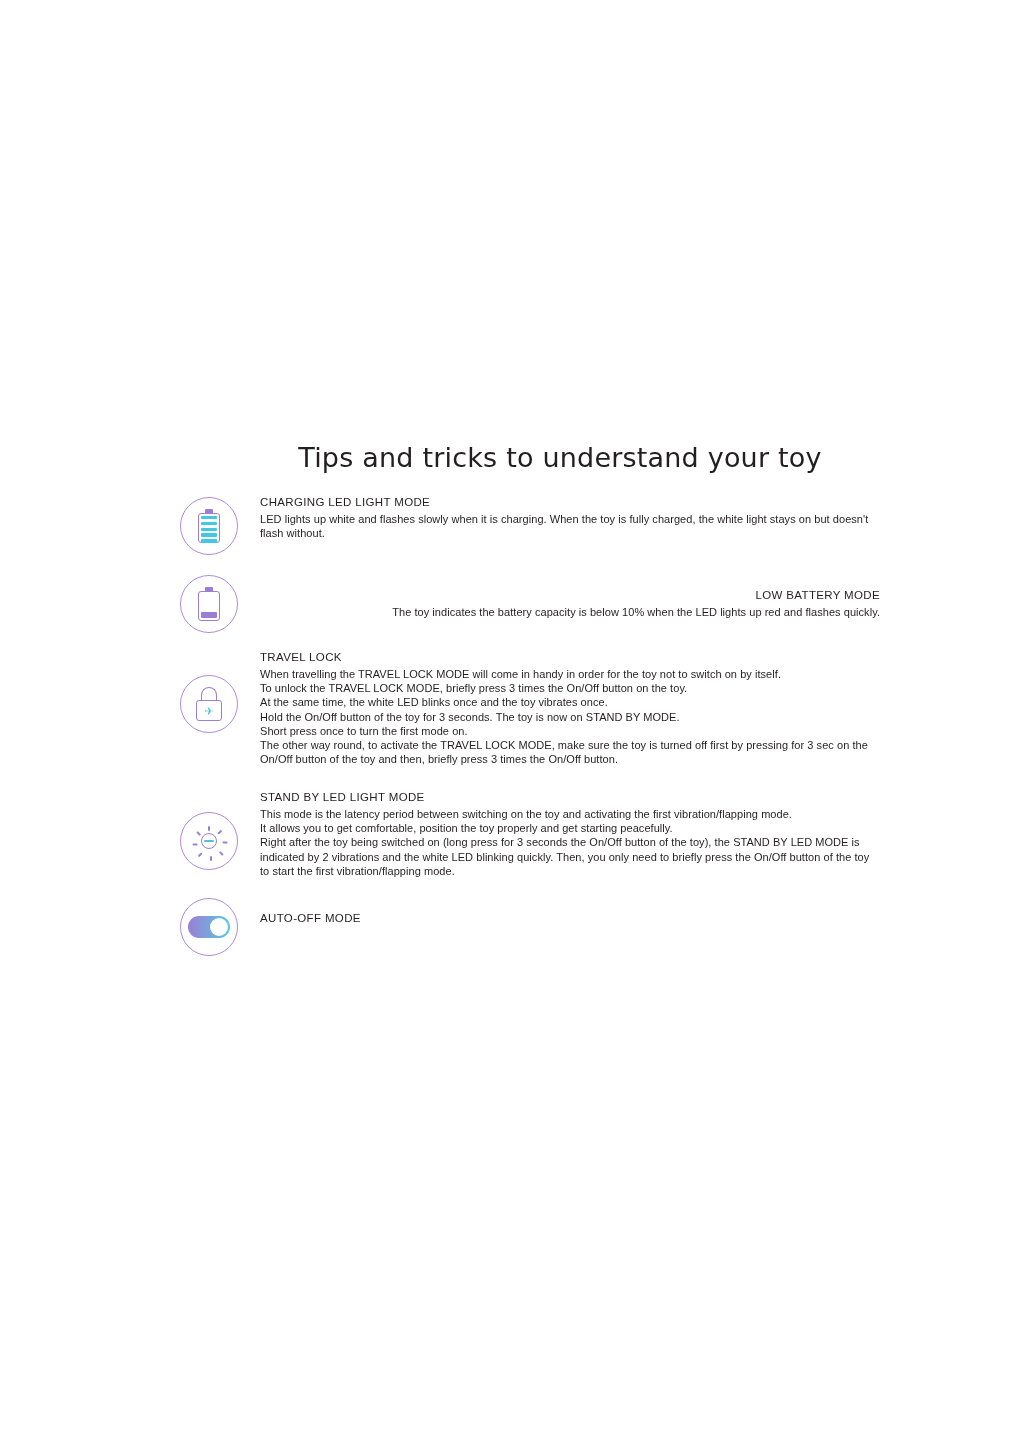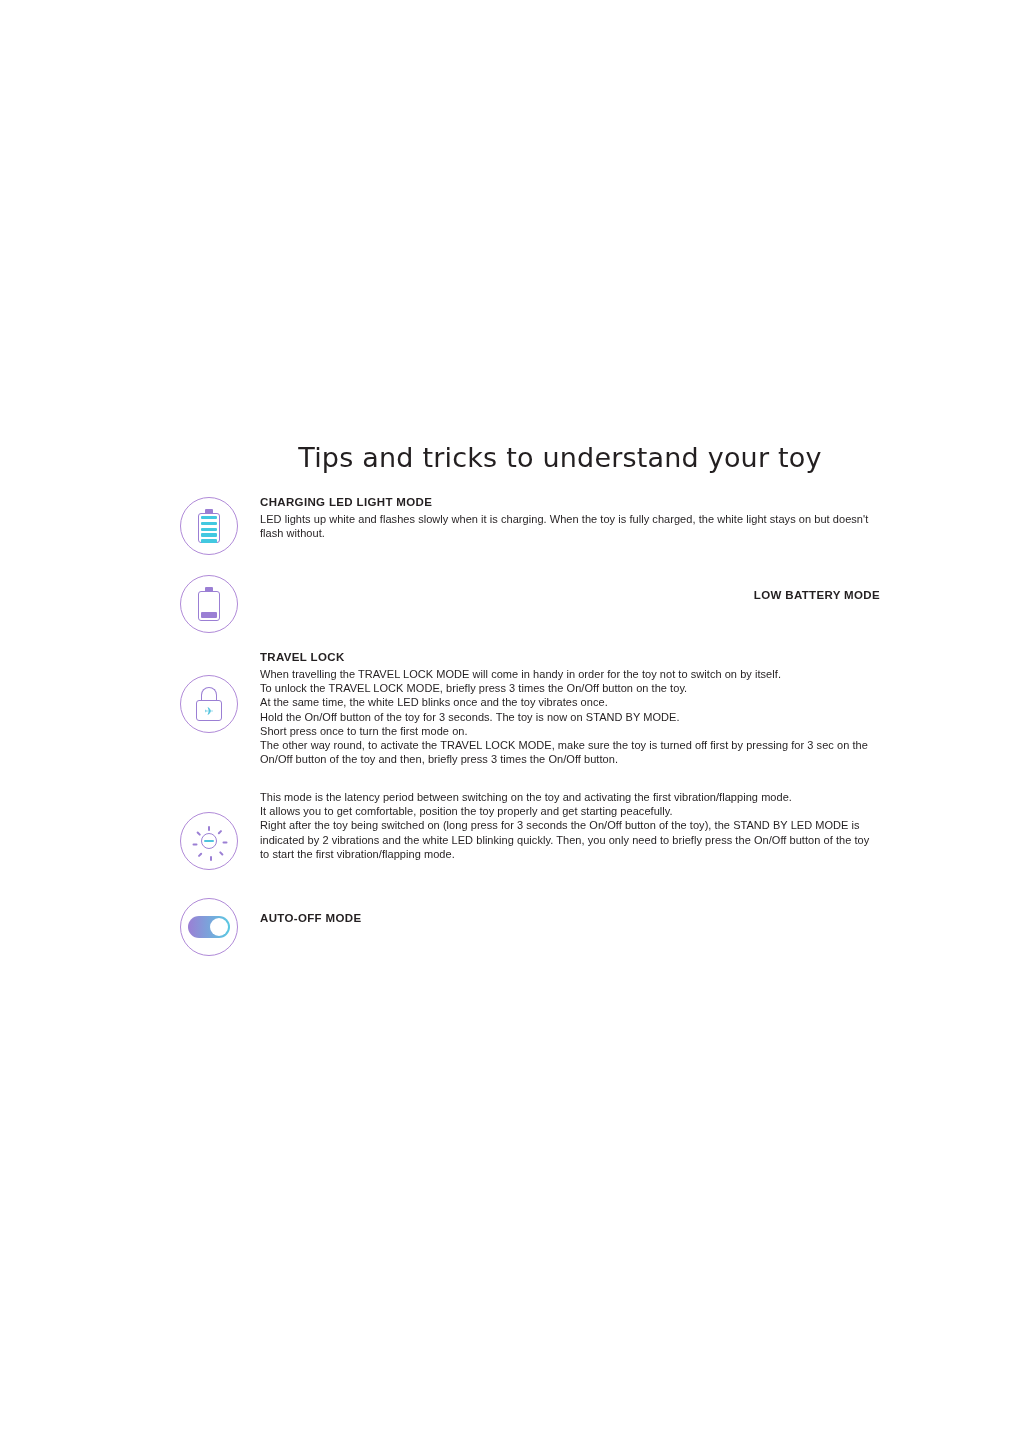--- a/index.html
+++ b/index.html
@@ -53,21 +53,21 @@
     position: relative;
     background: #ffffff;
   }
   .sec-text {
     position: absolute;
     left: 80px;
     width: 620px;
   }
   .sec-head {
     font-size: 11.5px;
-    font-weight: bold;
+    font-weight: normal;
     letter-spacing: 0.35px;
     color: #231f20;
     margin: 0 0 3px 0;
     line-height: 14px;
   }
   .sec-body {
     font-size: 11px;
     line-height: 14.2px;
     color: #231f20;
     margin: 0;
@@ -241,20 +241,21 @@
       <div class="icon-circle">
         <div class="battery low">
           <div class="tip"></div>
           <div class="shell"></div>
           <div class="fill"></div>
         </div>
       </div>
     </div>
     <div class="sec-text" style="top:13px; position:relative;text-align:right;">
       <p class="sec-head">LOW BATTERY MODE</p>
+      <p class="sec-body">The toy indicates the battery capacity is below 10% when the LED lights up red and flashes quickly.</p>
     </div>
   </div>
 
   <div class="section" style="top:650px;">
     <div class="icon-wrap" style="top:25px;">
       <div class="icon-circle">
         <div class="lock">
           <div class="shackle"></div>
           <div class="body"></div>
           <div class="plane">✈</div>
@@ -283,20 +284,21 @@
           <div class="ray" style="transform:rotate(90deg) translate(-50%,-15px);"></div>
           <div class="ray" style="transform:rotate(135deg) translate(-50%,-15px);"></div>
           <div class="ray" style="transform:rotate(180deg) translate(-50%,-15px);"></div>
           <div class="ray" style="transform:rotate(225deg) translate(-50%,-15px);"></div>
           <div class="ray" style="transform:rotate(270deg) translate(-50%,-15px);"></div>
           <div class="ray" style="transform:rotate(315deg) translate(-50%,-15px);"></div>
         </div>
       </div>
     </div>
     <div class="sec-text">
+      <p class="sec-head">STAND BY LED LIGHT MODE</p>
       <p class="sec-body">This mode is the latency period between switching on the toy and activating the first vibration/flapping mode.
 It allows you to get comfortable, position the toy properly and get starting peacefully.
 Right after the toy being switched on (long press for 3 seconds the On/Off button of the toy), the STAND BY LED MODE is indicated by 2 vibrations and the white LED blinking quickly. Then, you only need to briefly press the On/Off button of the toy to start the first vibration/flapping mode.</p>
     </div>
   </div>
 
   <div class="section" style="top:898px;">
     <div class="icon-wrap" style="top:0px;">
       <div class="icon-circle">
         <div class="toggle">

